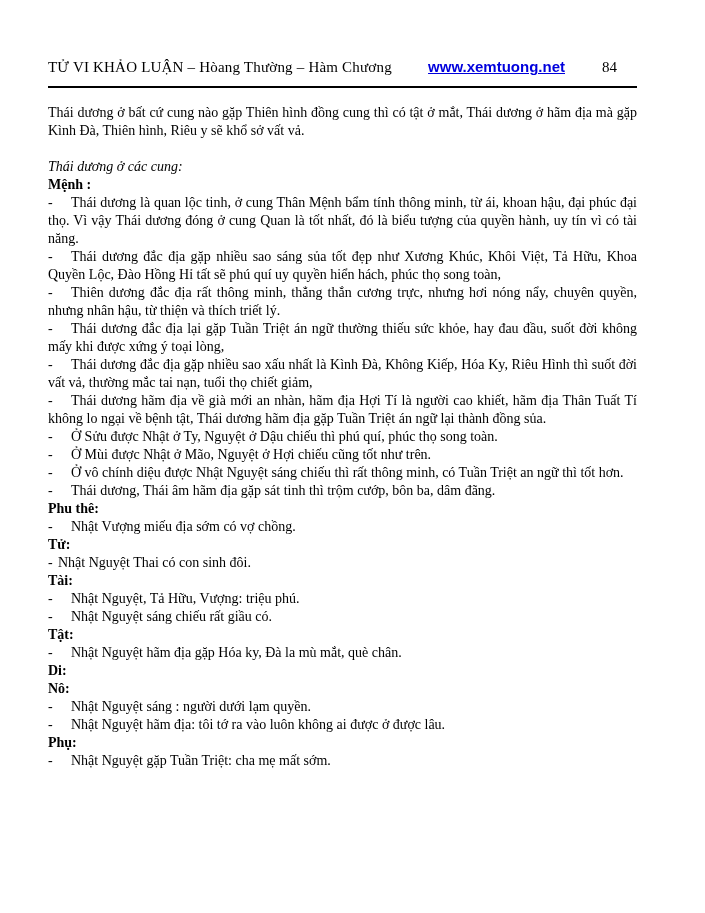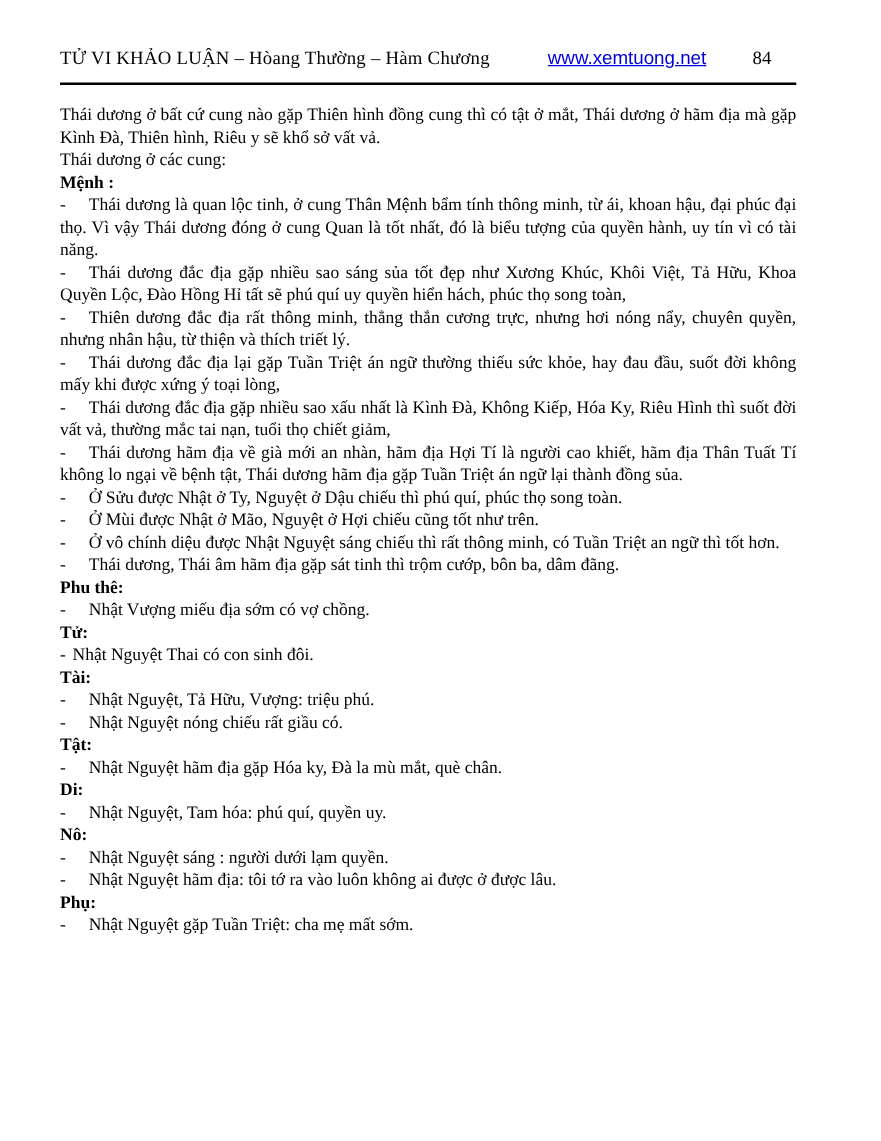--- a/index.html
+++ b/index.html
@@ -19,42 +19,43 @@
   .header {
     display: flex;
     align-items: baseline;
     font-size: 15px;
     line-height: 18px;
     white-space: nowrap;
   }
   .header .title { flex: 1; letter-spacing: 0.2px; }
   .header .site-link {
     font-family: "Liberation Sans", "DejaVu Sans", sans-serif;
-    font-weight: normal;
+    font-weight: bold;
     font-size: 15px;
     text-decoration: underline;
     cursor: pointer;
+    margin-top: 20px;
   }
   .header .page-num {
     width: 40px;
     margin-left: 12px;
     margin-right: 20px;
     text-align: right;
   }
   .rule {
     margin-top: 10px;
     border: none;
     border-top: 2px solid #000;
     height: 0;
   }
 
   
   p { margin: 0; }
   .intro { margin-top: 16px; text-align: justify; }
-  .subtitle { }
+  .subtitle { margin-top: 18px; font-style: italic; }
   .section .heading { font-weight: bold; }
   .section.gap-top { }
   .bullet { text-align: justify; }
   .bullet .dash { display: inline-block; width: 23px; }
   .bullet.flush .dash { width: 10px; }
 </style>
 </head>
 <body>
 
 <div class="page">
@@ -89,29 +90,28 @@
         <p class="heading">Phu thê:</p>
         <p class="bullet"><span class="dash">-</span><span>Nhật Vượng miếu địa sớm có vợ chồng.</span></p>
       </div>
       <div class="section gap-top">
         <p class="heading">Tử:</p>
         <p class="bullet flush"><span class="dash">-</span><span>Nhật Nguyệt Thai có con sinh đôi.</span></p>
       </div>
       <div class="section">
         <p class="heading">Tài:</p>
         <p class="bullet"><span class="dash">-</span><span>Nhật Nguyệt, Tả Hữu, Vượng: triệu phú.</span></p>
-        <p class="bullet"><span class="dash">-</span><span>Nhật Nguyệt nóng chiếu rất giầu có.</span></p>
+        <p class="bullet"><span class="dash">-</span><span>Nhật Nguyệt sáng chiếu rất giầu có.</span></p>
       </div>
       <div class="section">
         <p class="heading">Tật:</p>
         <p class="bullet"><span class="dash">-</span><span>Nhật Nguyệt hãm địa gặp Hóa ky, Đà la mù mắt, què chân.</span></p>
       </div>
       <div class="section">
         <p class="heading">Di:</p>
-        <p class="bullet"><span class="dash">-</span><span>Nhật Nguyệt, Tam hóa: phú quí, quyền uy.</span></p>
       </div>
       <div class="section">
         <p class="heading">Nô:</p>
         <p class="bullet"><span class="dash">-</span><span>Nhật Nguyệt sáng : người dưới lạm quyền.</span></p>
         <p class="bullet"><span class="dash">-</span><span>Nhật Nguyệt hãm địa: tôi tớ ra vào luôn không ai được ở được lâu.</span></p>
       </div>
       <div class="section">
         <p class="heading">Phụ:</p>
         <p class="bullet"><span class="dash">-</span><span>Nhật Nguyệt gặp Tuần Triệt: cha mẹ mất sớm.</span></p>
       </div>

